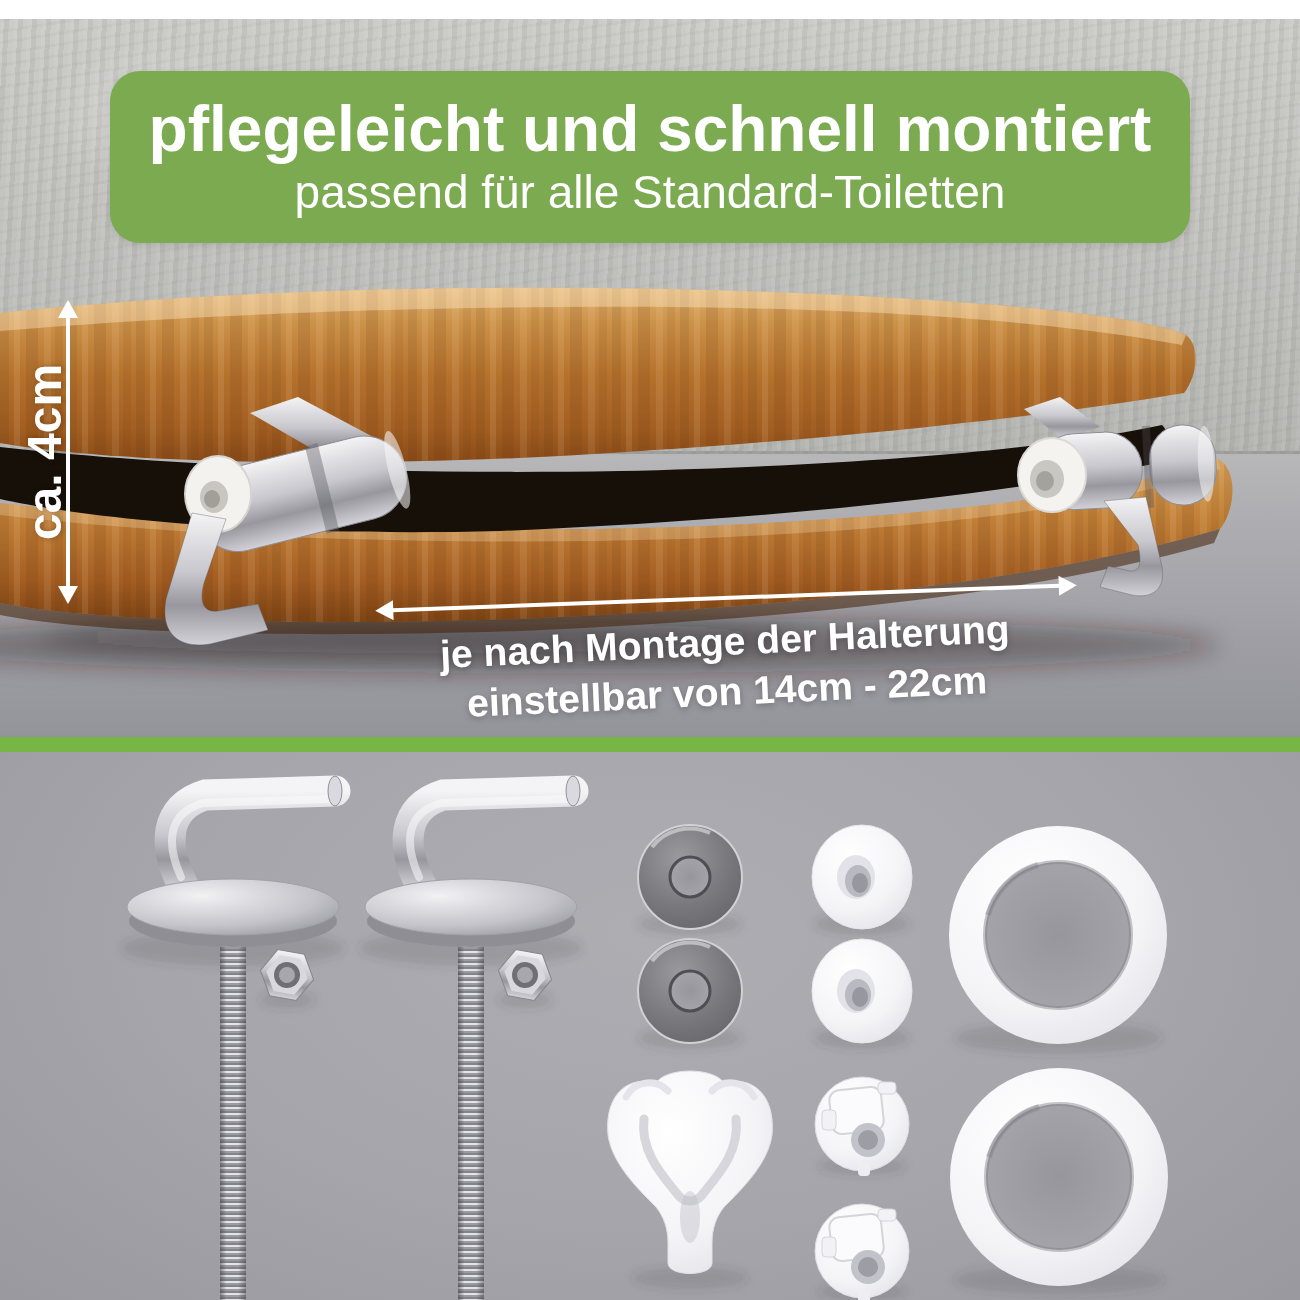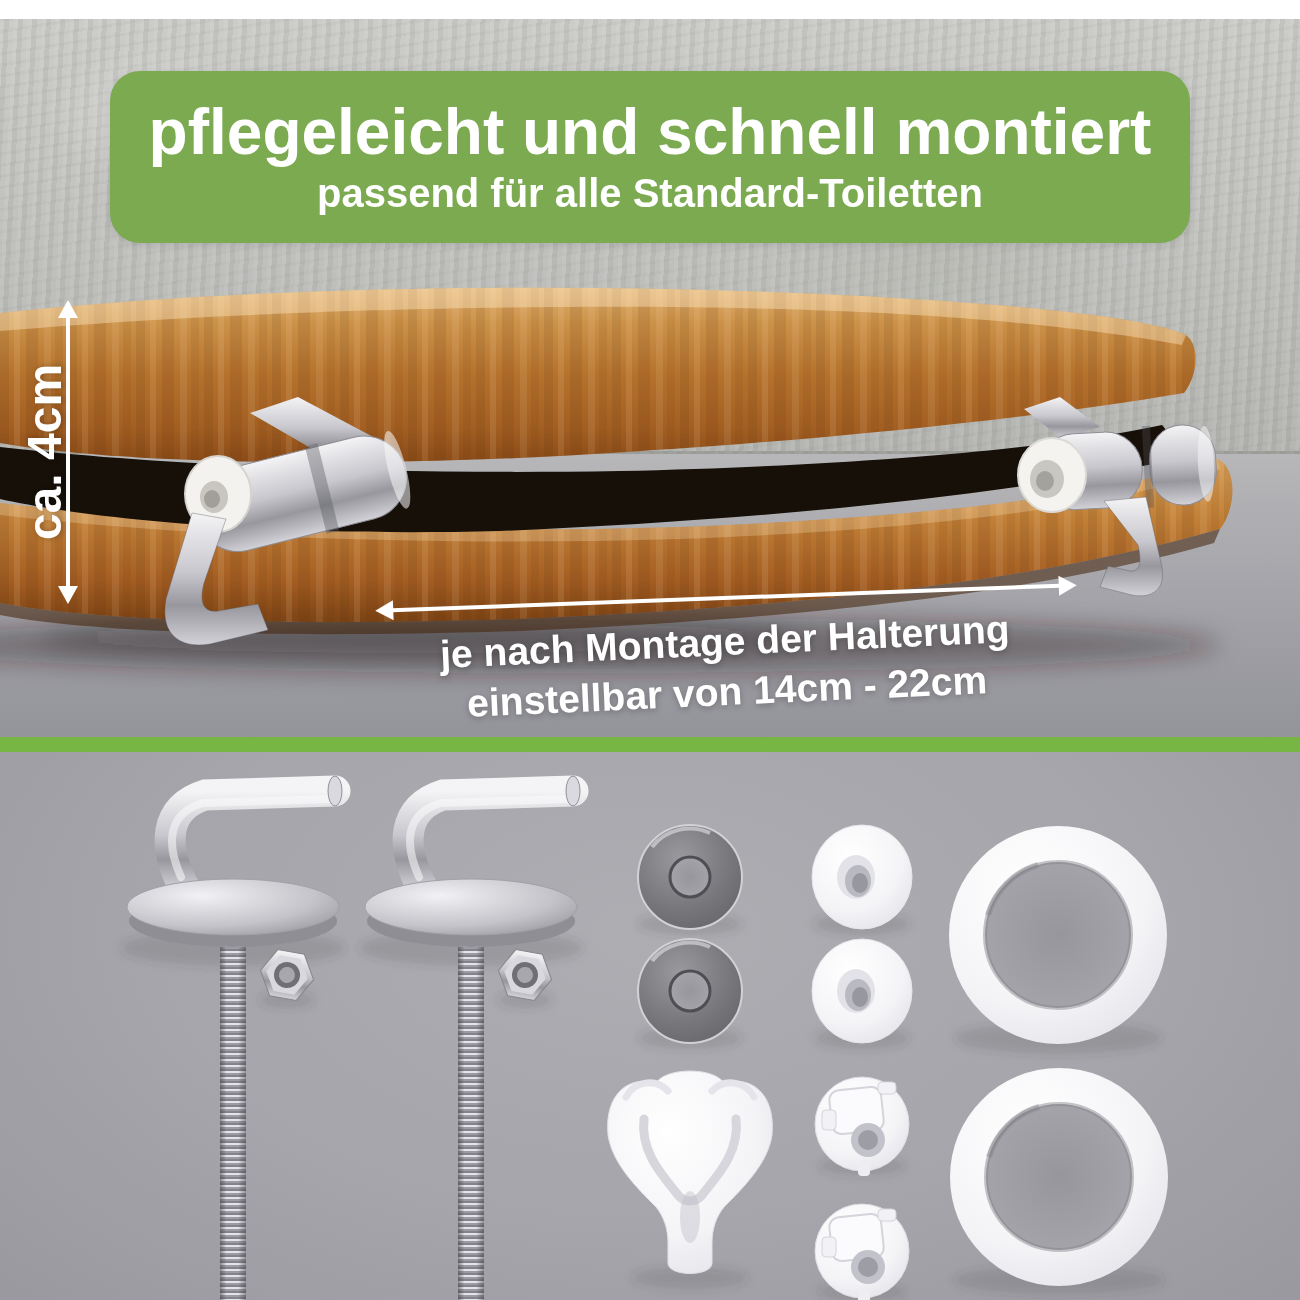--- a/index.html
+++ b/index.html
@@ -18,21 +18,21 @@
       linear-gradient(180deg,#c9cac6 0%,#bdbeba 55%,#b1b2ae 100%);
     border-bottom:3px solid rgba(122,124,119,.55);}
   .floor{position:absolute;left:0;top:435px;width:1300px;height:283px;
     background:linear-gradient(180deg,#b7b7b9 0%,#a9a9ae 35%,#93939a 100%);}
   .scene{position:absolute;left:0;top:228px;width:1300px;height:492px;}
 
   .banner{position:absolute;left:110px;top:52px;width:1080px;height:172px;border-radius:30px;
     background:var(--banner-green,#7caa51);display:flex;flex-direction:column;align-items:center;
     justify-content:center;gap:6px;box-shadow:0 2px 8px rgba(0,0,0,.10);}
   .banner-title{font-size:64px;font-weight:700;line-height:1.02;color:var(--annotation-white,#fff);}
-  .banner-subtitle{font-size:40px;font-weight:700;line-height:1.05;color:var(--annotation-white,#fff);}
+  .banner-subtitle{font-size:46px;font-weight:400;line-height:1.05;color:var(--annotation-white,#fff);}
 
   .arrow-v{position:absolute;left:66px;top:298px;width:4px;height:270px;background:var(--annotation-white,#fff);}
   .arrow-v::before{content:"";position:absolute;left:-8px;top:-17px;width:0;height:0;
     border-left:10px solid transparent;border-right:10px solid transparent;border-bottom:18px solid var(--annotation-white,#fff);}
   .arrow-v::after{content:"";position:absolute;left:-8px;bottom:-17px;width:0;height:0;
     border-left:10px solid transparent;border-right:10px solid transparent;border-top:18px solid var(--annotation-white,#fff);}
   .label-v{position:absolute;left:44px;top:433px;transform:translate(-50%,-50%) rotate(-90deg);
     font-size:48px;font-weight:700;color:var(--annotation-white,#fff);white-space:nowrap;
     text-shadow:0 2px 6px rgba(0,0,0,.28);}
 

